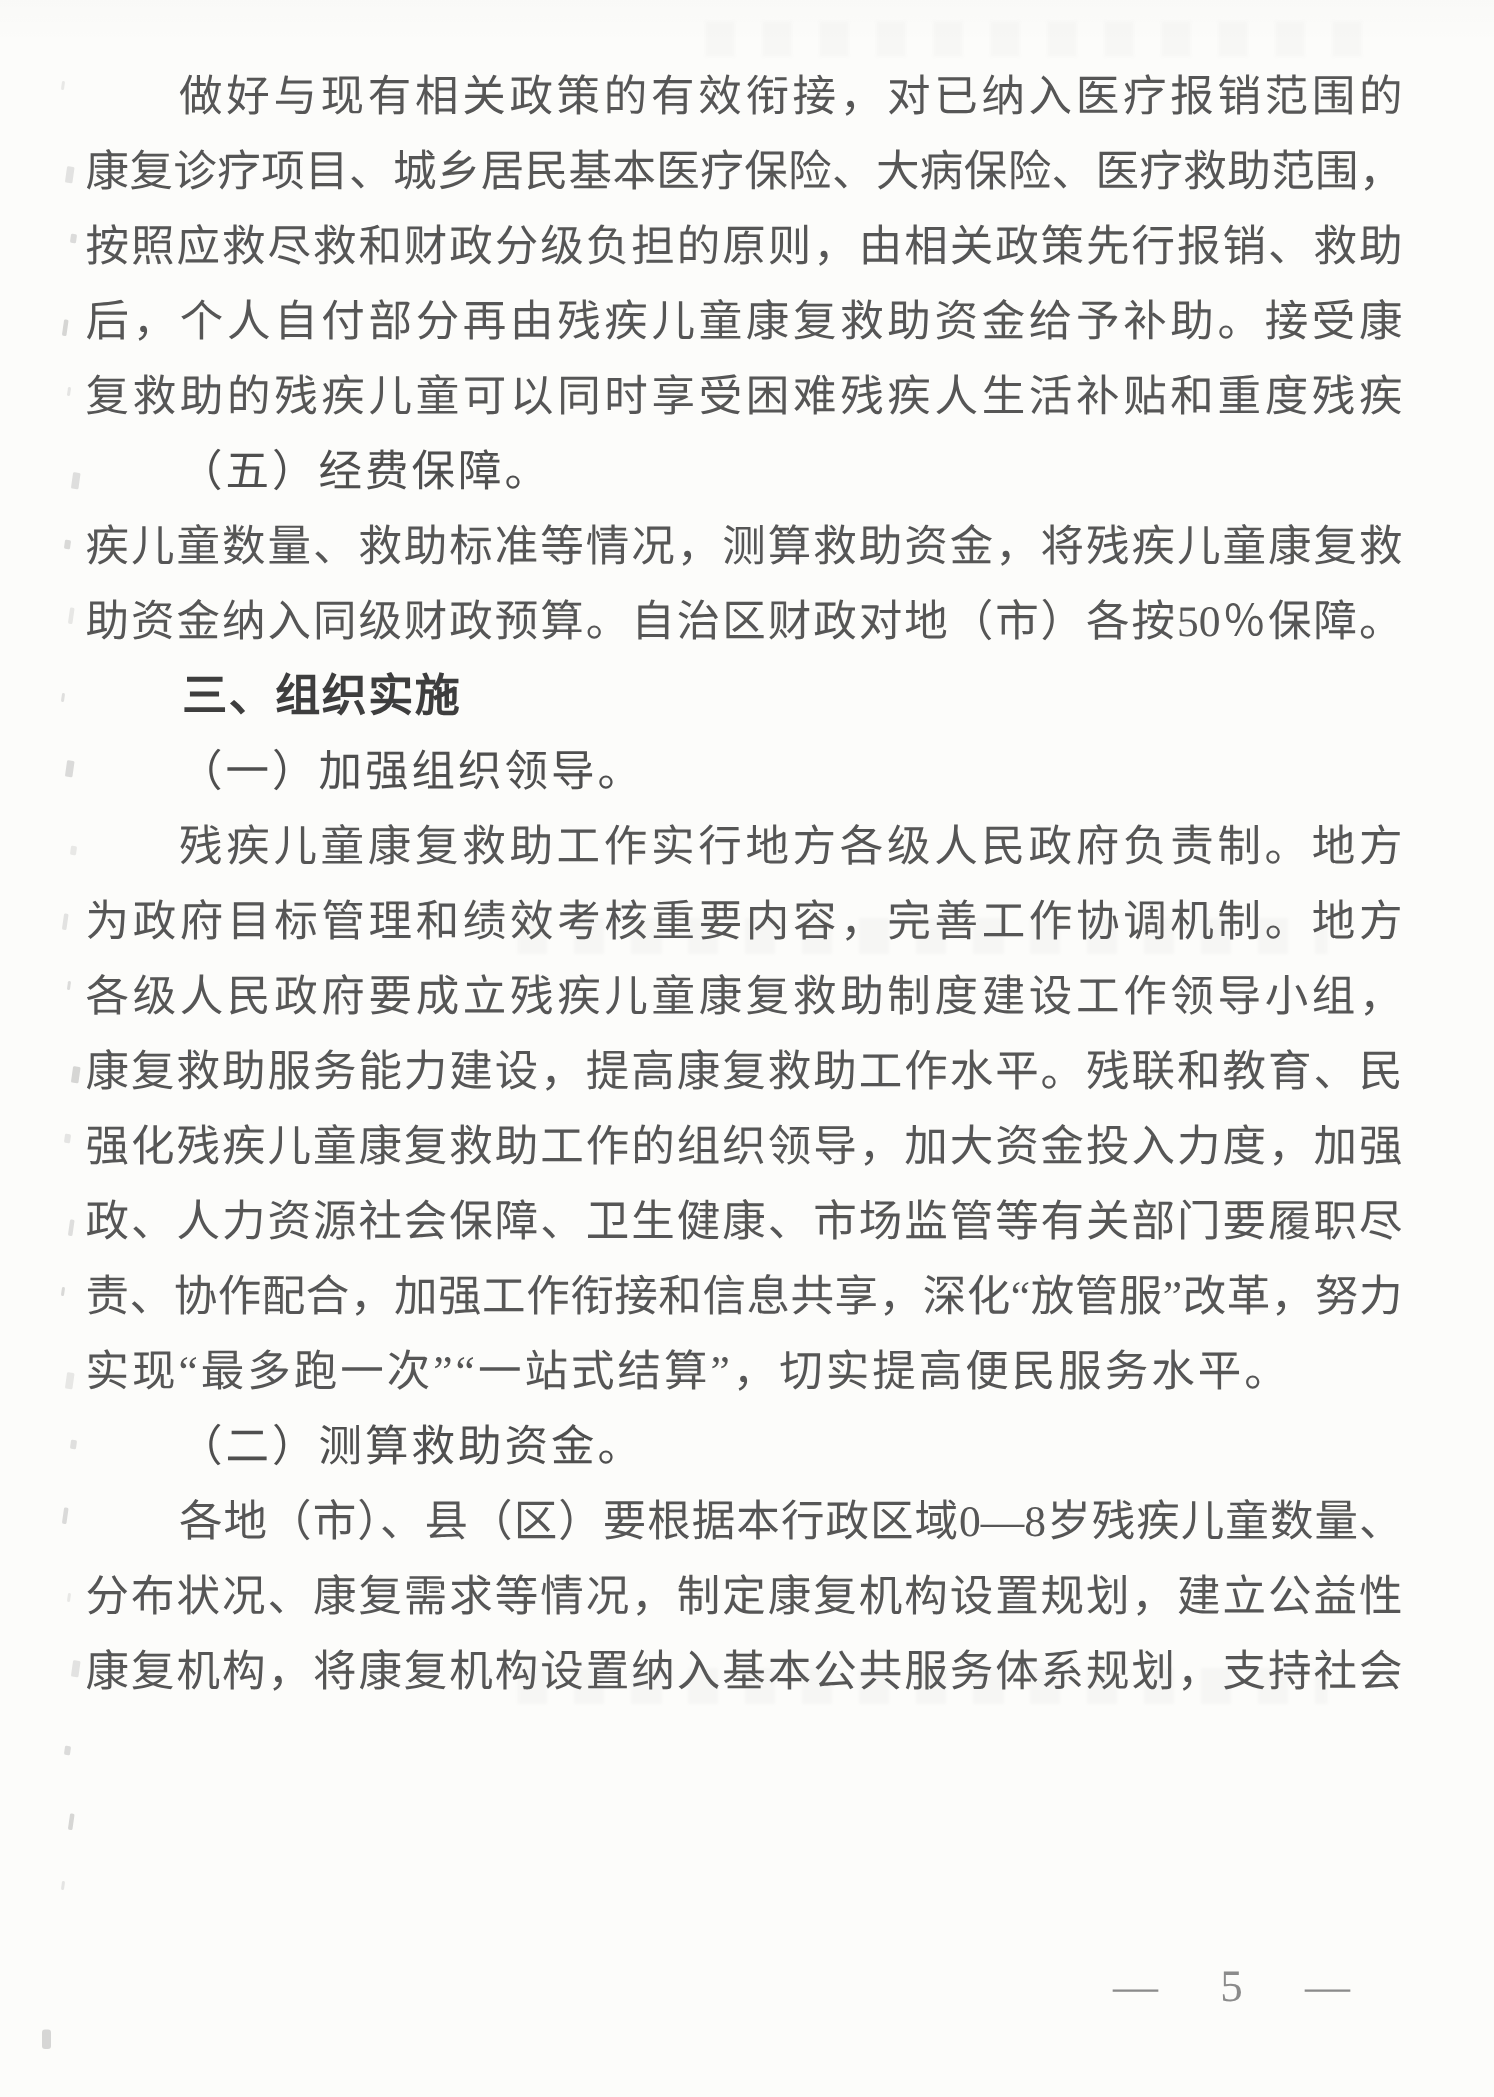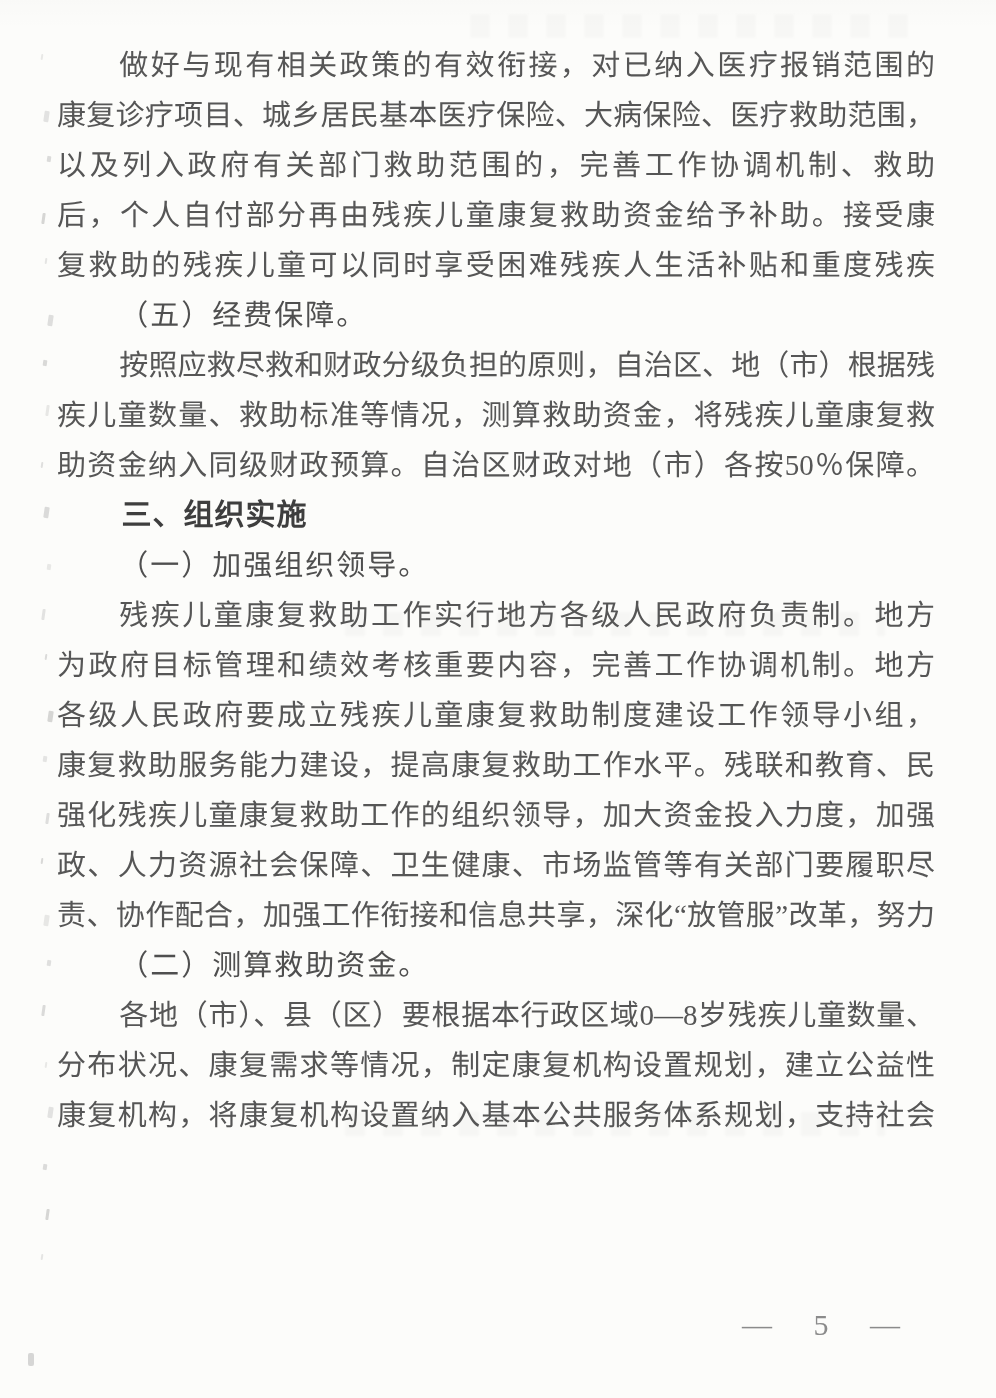--- a/index.html
+++ b/index.html
@@ -87,36 +87,36 @@
 
 <div id="page">
 
   <div class="ghost-row" style="top: 14px; left: 470px; width: 450px; opacity: 0.04;"></div>
   <div class="ghost-row" style="top: 612px; left: 345px; width: 540px;"></div>
   <div class="ghost-row" style="top: 1112px; left: 345px; width: 540px;"></div>
 
   <div id="doc-body">
       <div class="line body indent fill">做好与现有相关政策的有效衔接，对已纳入医疗报销范围的</div>
       <div class="line body fill">康复诊疗项目、城乡居民基本医疗保险、大病保险、医疗救助范围，</div>
-      <div class="line body fill">以及列入政府有关部门救助范围的，完善工作协调机制、救助</div>
+      <div class="line body fill">按照应救尽救和财政分级负担的原则，由相关政策先行报销、救助</div>
       <div class="line body fill">后，个人自付部分再由残疾儿童康复救助资金给予补助。接受康</div>
       <div class="line body fill">复救助的残疾儿童可以同时享受困难残疾人生活补贴和重度残疾</div>
       <div class="line subheading indent">（五）经费保障。</div>
-      <div class="line body indent fill">按照应救尽救和财政分级负担的原则，自治区、地（市）根据残</div>
       <div class="line body fill">疾儿童数量、救助标准等情况，测算救助资金，将残疾儿童康复救</div>
       <div class="line body fill">助资金纳入同级财政预算。自治区财政对地（市）各按50％保障。</div>
       <div class="line heading indent">三、组织实施</div>
       <div class="line subheading indent">（一）加强组织领导。</div>
       <div class="line body indent fill">残疾儿童康复救助工作实行地方各级人民政府负责制。地方</div>
       <div class="line body fill">为政府目标管理和绩效考核重要内容，完善工作协调机制。地方</div>
       <div class="line body fill">各级人民政府要成立残疾儿童康复救助制度建设工作领导小组，</div>
       <div class="line body fill">康复救助服务能力建设，提高康复救助工作水平。残联和教育、民</div>
       <div class="line body fill">强化残疾儿童康复救助工作的组织领导，加大资金投入力度，加强</div>
       <div class="line body fill">政、人力资源社会保障、卫生健康、市场监管等有关部门要履职尽</div>
       <div class="line body fill">责、协作配合，加强工作衔接和信息共享，深化“放管服”改革，努力</div>
+      <div class="line body">实现“最多跑一次”“一站式结算”，切实提高便民服务水平。</div>
       <div class="line subheading indent">（二）测算救助资金。</div>
       <div class="line body indent fill">各地（市）、县（区）要根据本行政区域0—8岁残疾儿童数量、</div>
       <div class="line body fill">分布状况、康复需求等情况，制定康复机构设置规划，建立公益性</div>
       <div class="line body fill">康复机构，将康复机构设置纳入基本公共服务体系规划，支持社会</div>
     </div>
 
   <div id="page-number">— 5 —</div>
 
   <div class="blob" style="left: 28px; top: 1353px; width: 6px; height: 13px; opacity: 0.45;"></div>
 <div class="edge-mark" style="top: 54px; left: 41px; width: 2px; height: 6px; opacity: 0.14;"></div>

